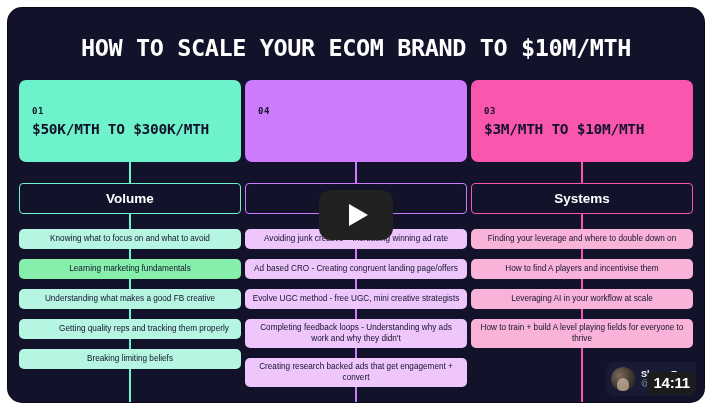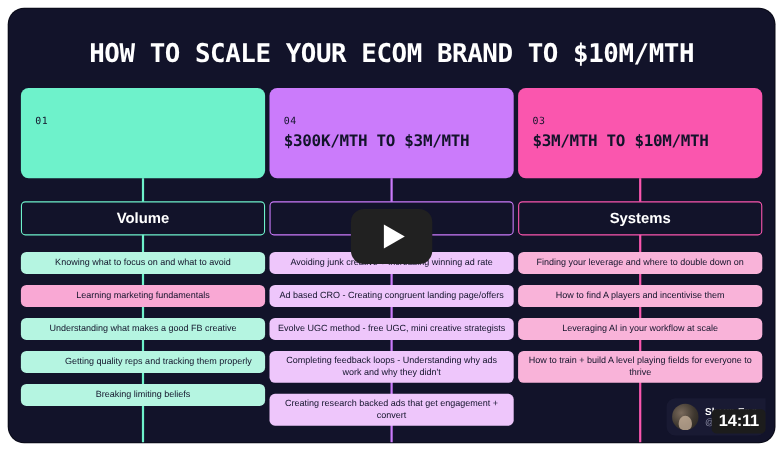--- a/index.html
+++ b/index.html
@@ -45,21 +45,21 @@
     border-radius:7px;
     height:82px;
     box-sizing:border-box;
     padding:26px 0 0 13px;
     color:#12132a;
     position:relative;
     z-index:3;
   }
   .stage-num{
     font-family:"DejaVu Sans Mono", monospace;
-    font-weight:normal;
+    font-weight:bold;
     font-size:9px;
     letter-spacing:0.5px;
     margin-bottom:5px;
   }
   .stage-range{
     font-family:"DejaVu Sans Mono", monospace;
     font-weight:bold;
     font-size:14.5px;
     letter-spacing:-0.3px;
     white-space:nowrap;
@@ -177,36 +177,36 @@
 
 <div id="player">
   <div id="video-frame" style="background: rgb(18, 19, 42);">
 
     <div id="slide-title">HOW TO SCALE YOUR ECOM BRAND TO $10M/MTH</div>
 
     <div class="column" id="col-0">
       <div class="spine" style="background: rgb(110, 242, 203);"></div>
       <div class="stage-head" style="background: rgb(110, 242, 203);">
         <div class="stage-num">01</div>
+        <div class="stage-range">$50K/MTH TO $300K/MTH</div>
       </div>
       <div class="cat-box" style="border-color: rgb(110, 242, 203);">Volume</div>
       <div class="items">
         <div class="item" style="background: rgb(181, 245, 225);">Knowing what to focus on and what to avoid</div>
-        <div class="item" style="background: #f9a8d4;">Learning marketing fundamentals</div>
+        <div class="item" style="background: #86efac;">Learning marketing fundamentals</div>
         <div class="item" style="background: rgb(181, 245, 225);">Understanding what makes a good FB creative</div>
         <div class="item" style="background: rgb(181, 245, 225); padding-left: 34px;">Getting quality reps and tracking them properly</div>
         <div class="item" style="background: rgb(181, 245, 225);">Breaking limiting beliefs</div>
       </div>
     </div>
 
     <div class="column" id="col-1">
       <div class="spine" style="background: rgb(203, 123, 251);"></div>
       <div class="stage-head" style="background: rgb(203, 123, 251);">
         <div class="stage-num">04</div>
-        <div class="stage-range">$300K/MTH TO $3M/MTH</div>
       </div>
       <div class="cat-box" style="border-color: rgb(203, 123, 251);">Intent</div>
       <div class="items">
         <div class="item" style="background: rgb(238, 198, 251);">Avoiding junk creative + increasing winning ad rate</div>
         <div class="item" style="background: rgb(238, 198, 251);">Ad based CRO - Creating congruent landing page/offers</div>
         <div class="item" style="background: rgb(238, 198, 251);">Evolve UGC method - free UGC, mini creative strategists</div>
         <div class="item two-line" style="background: rgb(238, 198, 251); text-align: center;">Completing feedback loops - Understanding why ads work and why they didn't</div>
         <div class="item" style="background: rgb(238, 198, 251);">Creating research backed ads that get engagement + convert</div>
       </div>
     </div>

